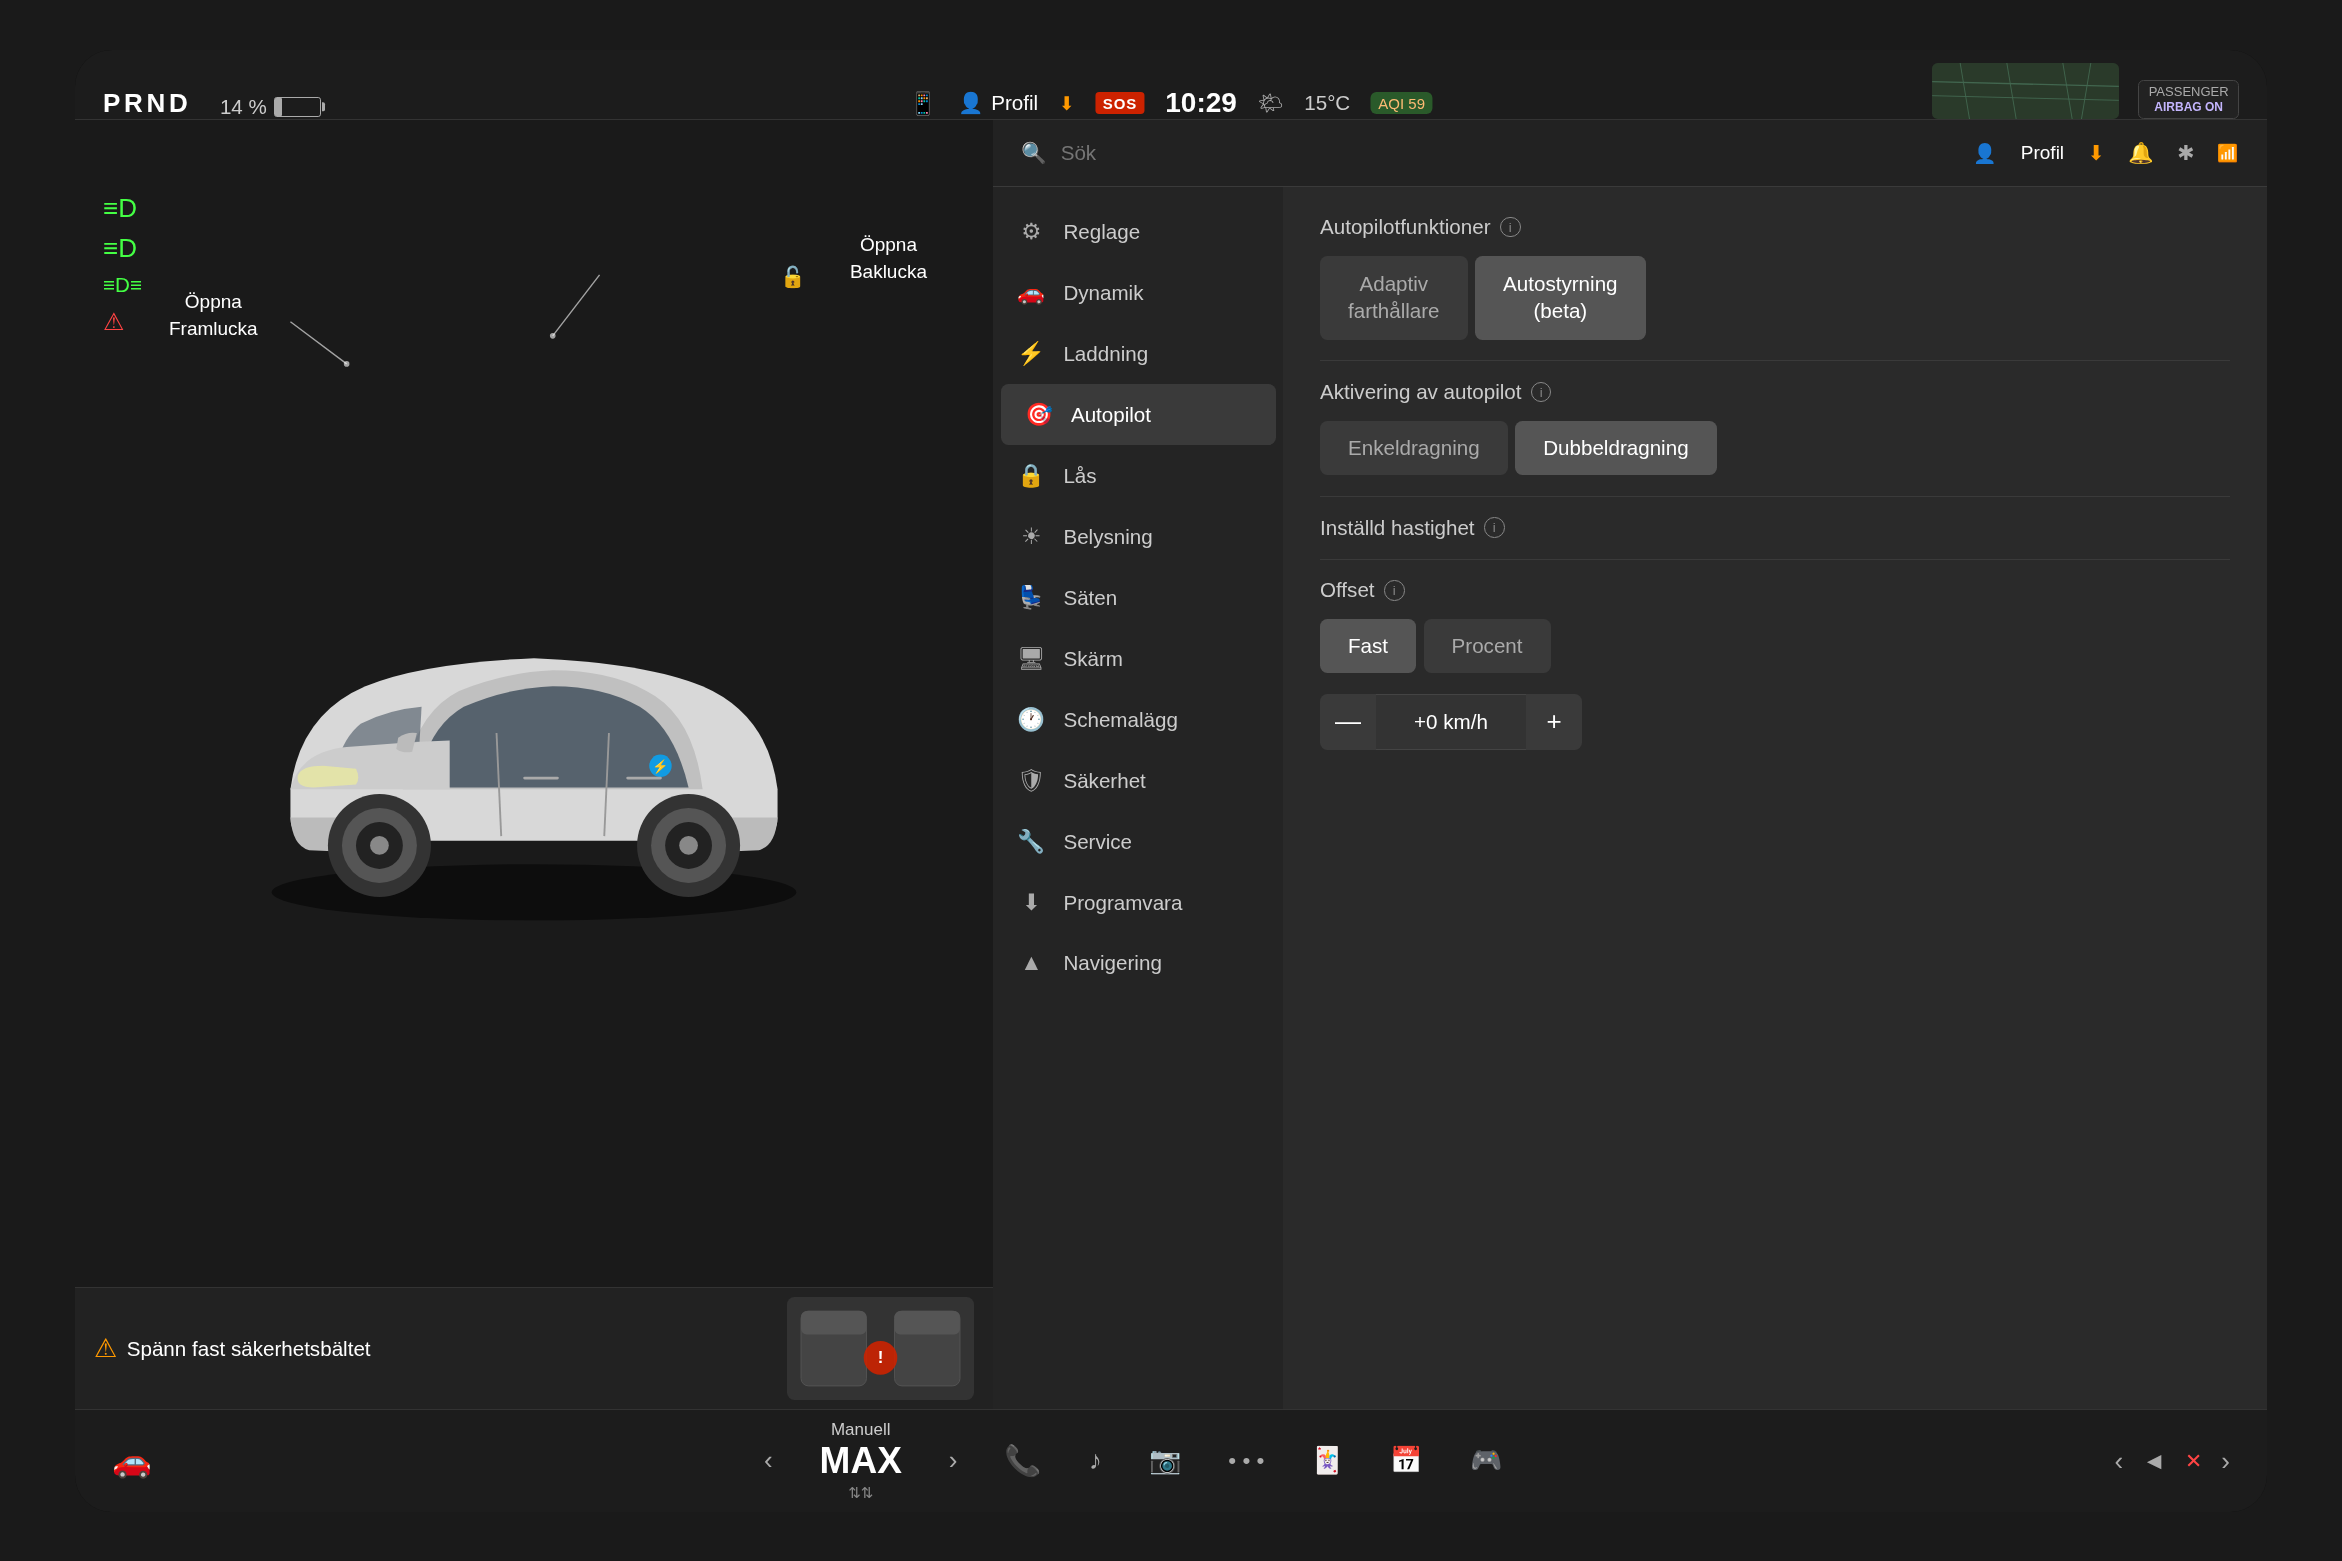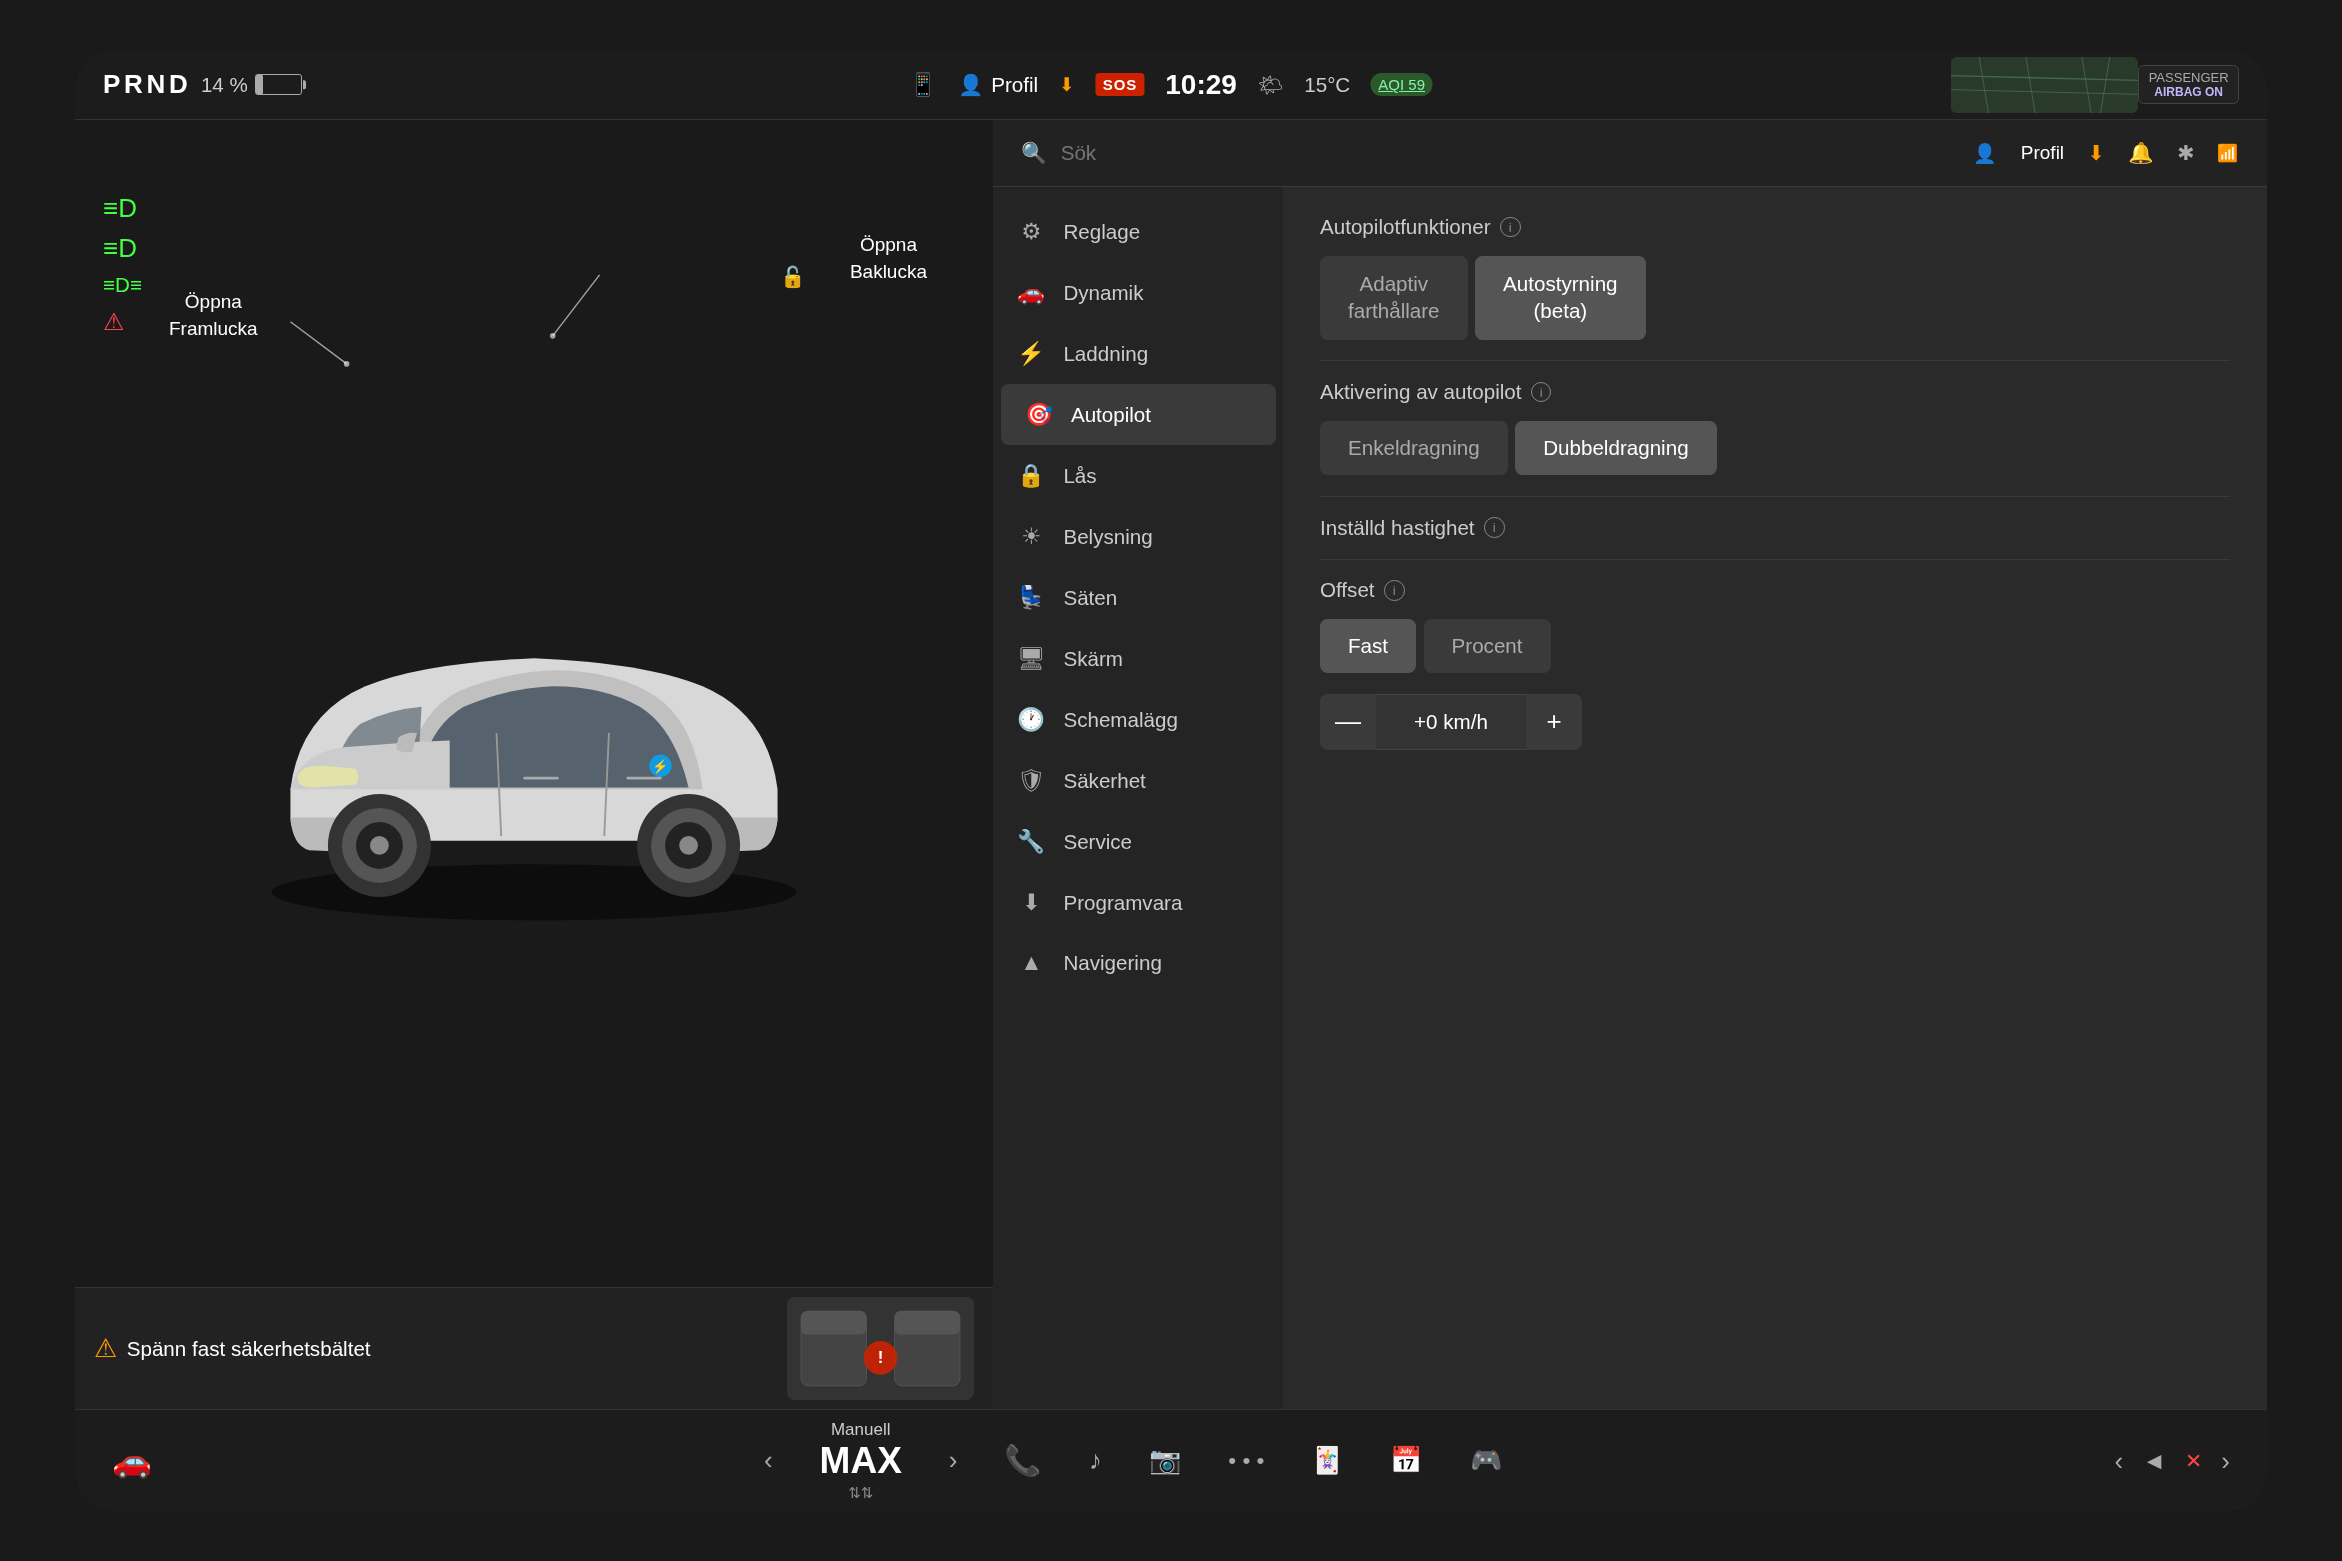--- a/index.html
+++ b/index.html
@@ -21,22 +21,23 @@
       overflow: hidden;
       position: relative;
       display: flex;
       flex-direction: column;
     }
     
     .status-bar {
       height: 70px;
       background: #1c1c1c;
       display: flex;
-      align-items: center;
+      align-items: flex-end;
       padding: 0 28px;
+      gap: 19px;
       border-bottom: 0.9px solid #333;
       flex-shrink: 0;
     }
     .prnd {
       font-size: 26px;
       font-weight: 700;
       color: #fff;
       letter-spacing: 3.7px;
       margin-right: 9.4px;
     }
@@ -92,25 +93,24 @@
       color: #fff;
       font-size: 28px;
       font-weight: 600;
     }
     .temp-display {
       color: #ccc;
       font-size: 20.6px;
     }
     .aqi-badge {
       background: #2a5a2a;
-      color: #86efac;
+      color: #fdba74;
       font-size: 15px;
       padding: 2.8px 7.5px;
-      border-radius: 11px;
-      text-decoration: underline;
+      border-radius: 6px;
     }
     .map-thumb {
       width: 187px;
       height: 56px;
       background: #2a3a2a;
       border-radius: 5.6px;
       overflow: hidden;
       position: relative;
     }
     .map-thumb-lines {

